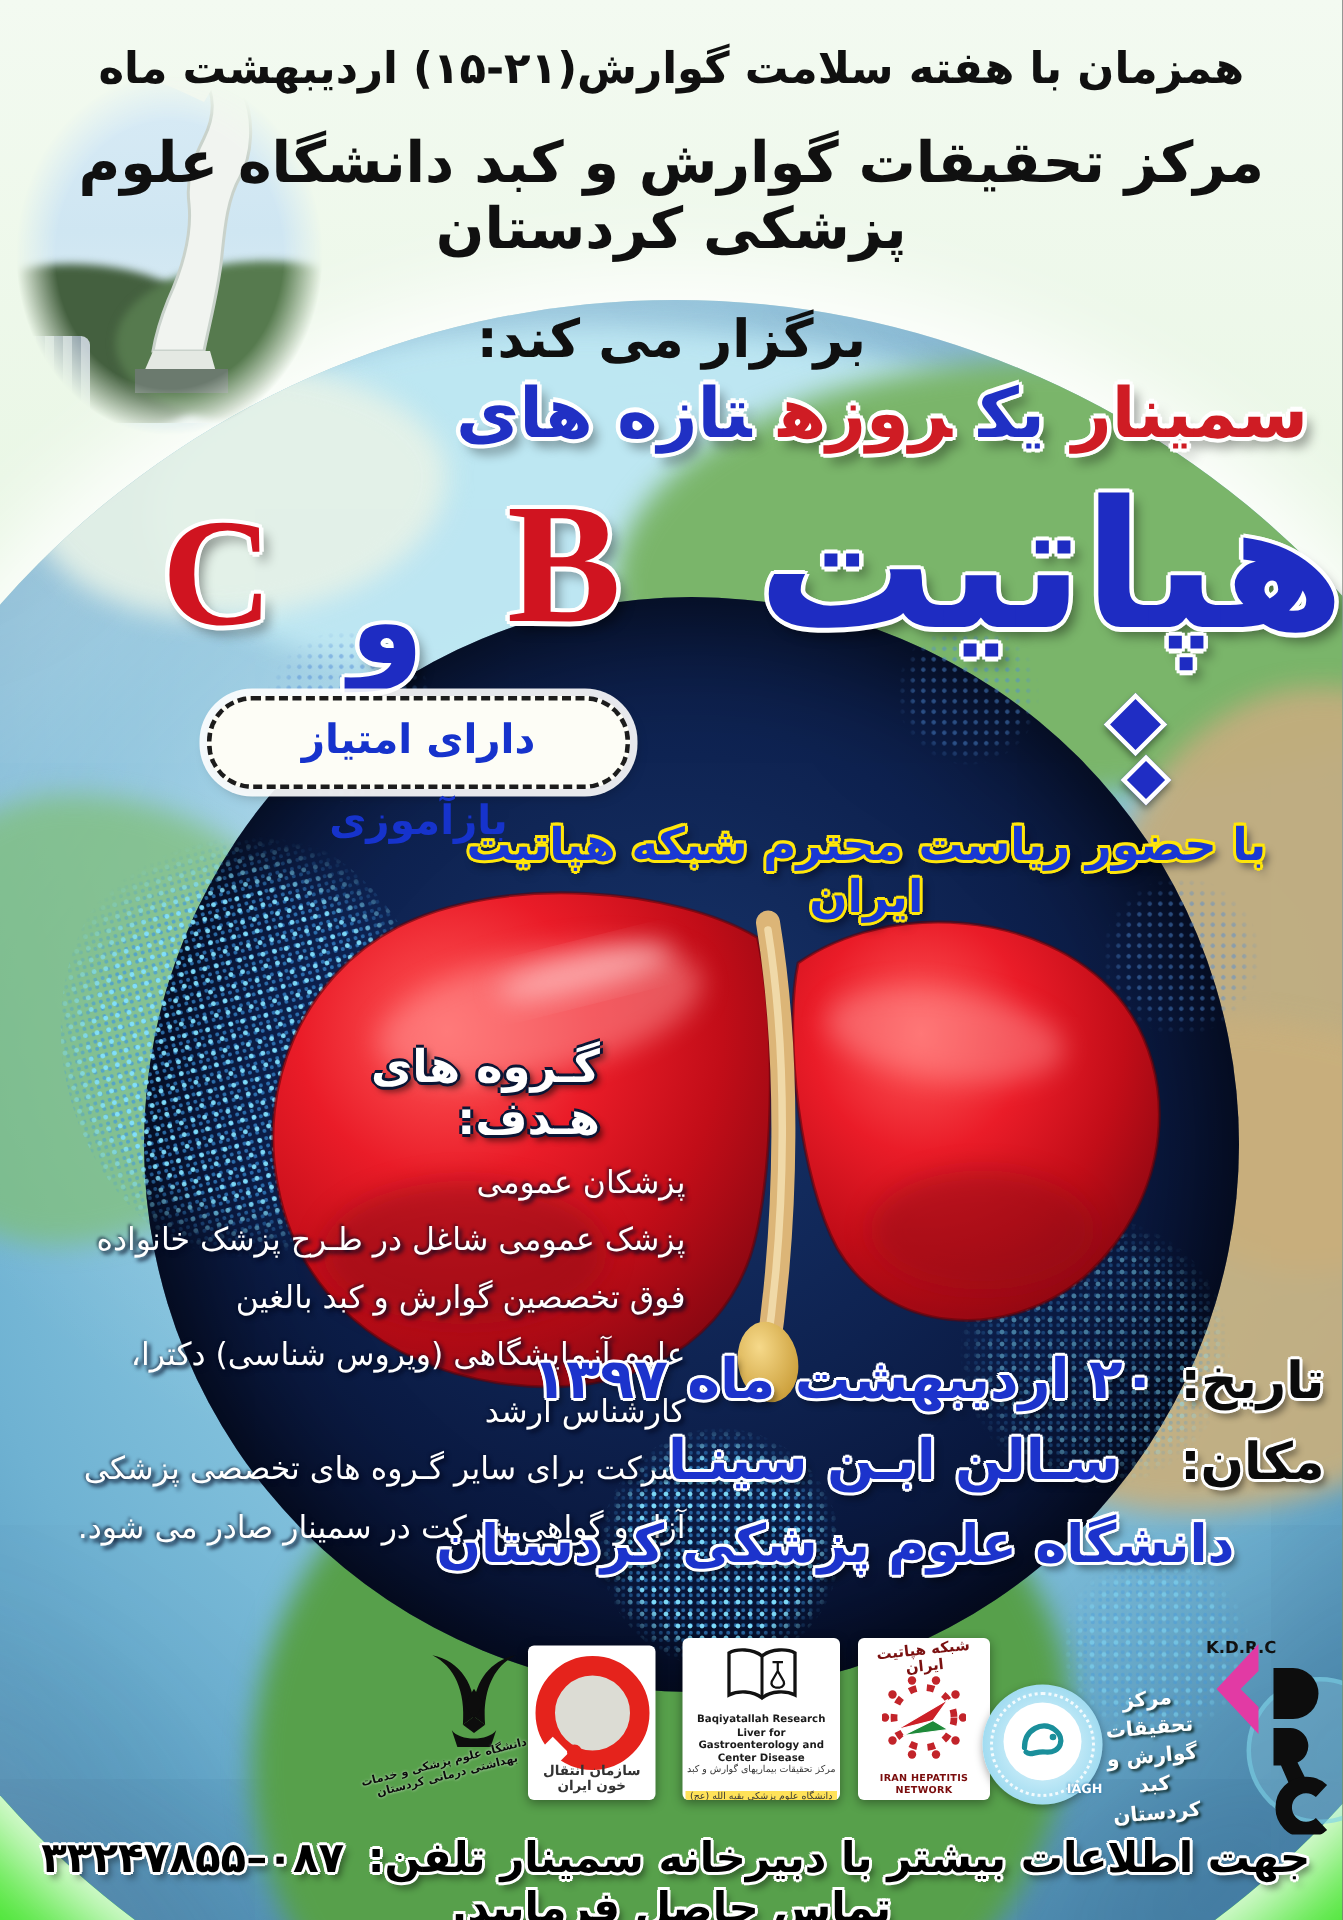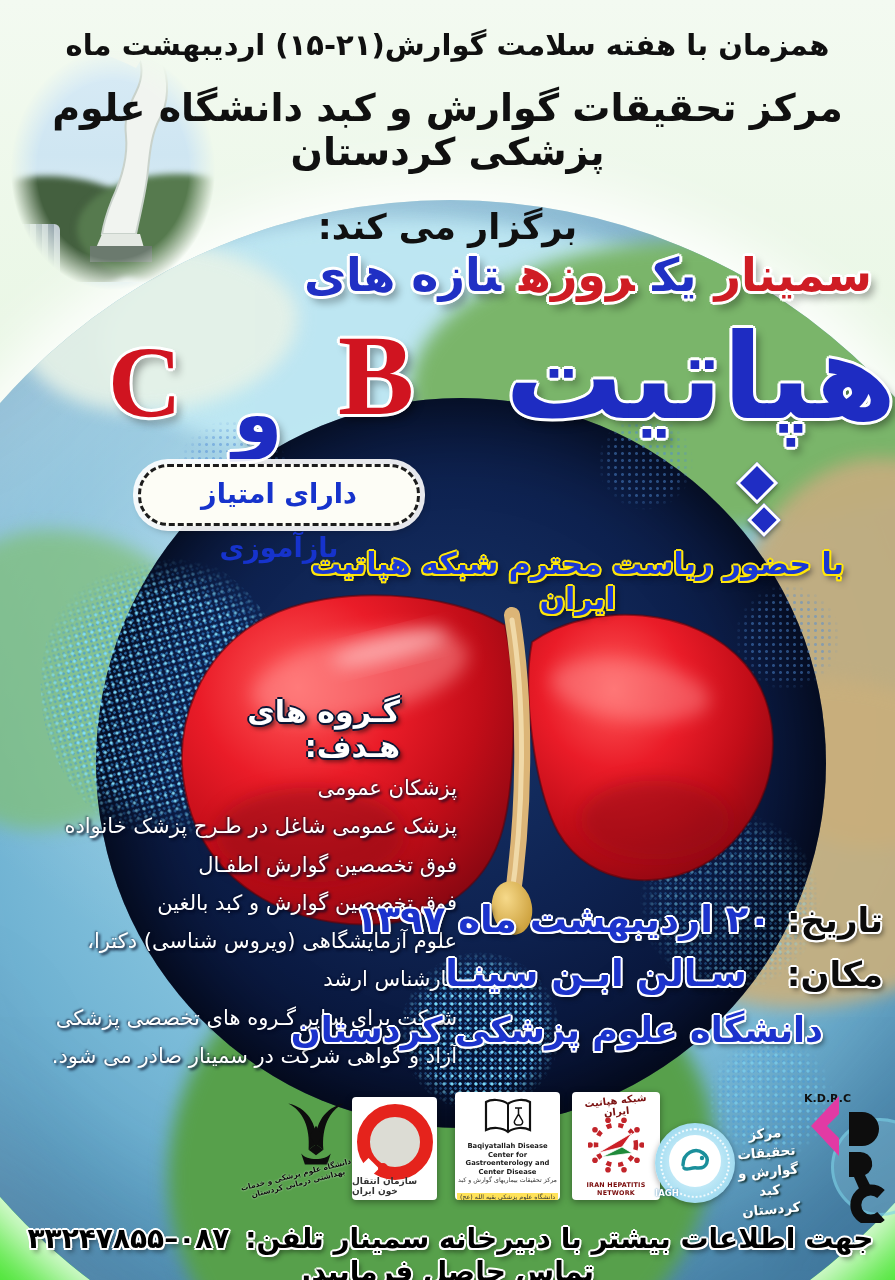--- a/index.html
+++ b/index.html
@@ -91,33 +91,33 @@
   .ev2 .evl{margin-left:40px;}
   .evv{color:#1c33cc;font-size:37px;}
   
   .lcard{position:absolute;z-index:11;background:#fff;border-radius:4px;box-shadow:0 2px 7px rgba(0,0,0,.4);overflow:hidden;}
   .univ{position:absolute;z-index:11;left:238px;top:1098px;width:115px;height:112px;}
   .univ .utxt{position:absolute;left:-6px;top:72px;width:130px;font-size:7.5px;color:#0c0c0c;font-weight:bold;text-align:center;transform:rotate(-14deg);direction:rtl;text-shadow:0 0 2px rgba(255,255,255,.8);}
   .blood{left:352px;top:1097px;width:85px;height:103px;}
   .ring{width:50px;height:50px;border:13px solid #e5231c;border-radius:50%;margin:7px auto 0;position:relative;background:#dcdcd4;}
   .ring::after{content:"";position:absolute;width:15px;height:15px;background:#fff;left:-9px;bottom:-9px;transform:rotate(45deg);}
   .bdot{position:absolute;left:26px;top:66px;width:10px;height:10px;border-radius:50% 50% 50% 0;background:#e5231c;transform:rotate(-45deg);}
-  .btxt{position:absolute;left:0;right:0;bottom:4px;font-size:9px;font-weight:bold;color:#333;text-align:left;direction:rtl;}
+  .btxt{position:absolute;left:0;right:0;bottom:4px;font-size:9px;font-weight:bold;color:#333;text-align:center;direction:rtl;}
   .baq{left:455px;top:1092px;width:105px;height:108px;text-align:center;}
   .baq .en{font-size:6.8px;font-weight:bold;color:#1a1a1a;line-height:8.5px;}
   .baq .fa{font-size:6.3px;color:#333;direction:rtl;line-height:8px;}
   .baq .fa.hl{background:#ffe259;display:inline-block;padding:0 3px;}
   .hep{left:572px;top:1092px;width:88px;height:108px;text-align:center;}
   .hep .fa{font-size:10px;font-weight:bold;color:#7a1010;transform:rotate(-6deg);margin-top:3px;direction:rtl;}
   .hep .en{position:absolute;left:0;right:0;bottom:3px;font-size:6.4px;font-weight:bold;color:#7a0c0c;letter-spacing:.2px;}
   .iagh{position:absolute;z-index:12;left:655px;top:1123px;width:80px;height:80px;border-radius:50%;
     background:radial-gradient(circle,#cdeef9 30%,#a2dcf1 70%);box-shadow:0 2px 6px rgba(0,0,0,.35);}
   .iagh::before{content:"";position:absolute;inset:5px;border-radius:50%;border:2px dotted rgba(255,255,255,.85);}
   .iagh .inner{position:absolute;left:14px;top:12px;width:52px;height:52px;border-radius:50%;background:#fff;}
-  .iagh .lbl{position:absolute;left:0;right:0;bottom:5px;text-align:left;font-size:8.5px;font-weight:bold;color:#fff;text-shadow:0 0 2px #1a6fa8;}
+  .iagh .lbl{position:absolute;left:0;right:0;bottom:5px;text-align:right;font-size:8.5px;font-weight:bold;color:#fff;text-shadow:0 0 2px #1a6fa8;}
   .kdrc{position:absolute;z-index:11;left:732px;top:1088px;width:160px;height:130px;}
   .kdrc .fa{position:absolute;right:88px;top:36px;width:72px;text-align:center;color:#fff;font-size:13.5px;font-weight:bold;line-height:19px;direction:rtl;transform:rotate(-5deg);text-shadow:1.5px 1.5px 2px rgba(0,20,10,.8);}
   .kdrc svg{position:absolute;right:-6px;top:0;}
   .wmark{position:absolute;z-index:10;right:-34px;top:1118px;width:92px;height:92px;border-radius:50%;border:3px solid rgba(120,210,230,.55);background:rgba(165,225,240,.25);}
   
   .footer{top:1222px;left:0;right:0;text-align:center;font-size:28px;font-weight:bold;color:#000;z-index:12;}
   .footer .phone{display:inline-block;direction:ltr;unicode-bidi:bidi-override;margin:0 6px;}
 </style>
 </head>
 <body>
@@ -202,21 +202,20 @@
   <div class="bigword w-c ow">C</div>
 
   <div class="badge">دارای امتیاز بازآموزی</div>
 
   <div class="txt attend oy">با حضور ریاست محترم شبکه هپاتیت ایران</div>
 
   <div class="txt g-head od">گـروه های هـدف:</div>
   <div class="txt glist">
     <div>پزشکان عمومی</div>
     <div>پزشک عمومی شاغل در طـرح پزشک خانواده</div>
-    <div>فوق تخصصین گوارش اطفـال</div>
     <div>فوق تخصصین گوارش و کبد بالغین</div>
     <div>علوم آزمایشگاهی (ویروس شناسی) دکترا، کارشناس ارشد</div>
     <div>شرکت برای سایر گـروه های تخصصی پزشکی</div>
     <div>آزاد و گواهی شرکت در سمینار صادر می شود.</div>
   </div>
 
   <div class="evrow ev1 ow2">
     <span class="evl">تاریخ:</span><span class="evv">۲۰ اردیبهشت ماه ۱۳۹۷</span>
   </div>
   <div class="evrow ev2 ow2">
@@ -240,21 +239,21 @@
     <div class="bdot"></div>
     <div class="btxt">سازمان انتقال خون ایران</div>
   </div>
 
   <div class="lcard baq">
     <svg width="52" height="42" viewBox="0 0 52 40" style="margin-top:4px">
       <path d="M26,7 C20,2 9,2 4,5 L4,33 C10,30 20,30 26,35 C32,30 42,30 48,33 L48,5 C43,2 32,2 26,7 Z" fill="#fff" stroke="#111" stroke-width="2.2"></path>
       <line x1="26" y1="7" x2="26" y2="35" stroke="#111" stroke-width="2"></line>
       <path d="M33,11 h7 m-3.5,0 v6 l-4,7 a3,3 0 0 0 2.5,4 h3 a3,3 0 0 0 2.5,-4 l-4,-7 v-6" stroke="#111" stroke-width="1.5" fill="none"></path>
     </svg>
-    <div class="en">Baqiyatallah Disease Center for</div>
+    <div class="en">Baqiyatallah Research Liver for</div>
     <div class="en">Gastroenterology and Center Disease</div>
     <div class="fa">مرکز تحقیقات بیماریهای گوارش و کبد</div>
     <div class="fa hl">دانشگاه علوم پزشکی بقیه الله (عج)</div>
   </div>
 
   <div class="lcard hep">
     <div class="fa">شبکه هپاتیت ایران</div>
     <svg width="56" height="56" viewBox="0 0 56 56">
       <circle cx="28" cy="28" r="20" fill="none" stroke="#c2242a" stroke-width="4.5" stroke-dasharray="5 7"></circle>
       <g fill="#c2242a">

